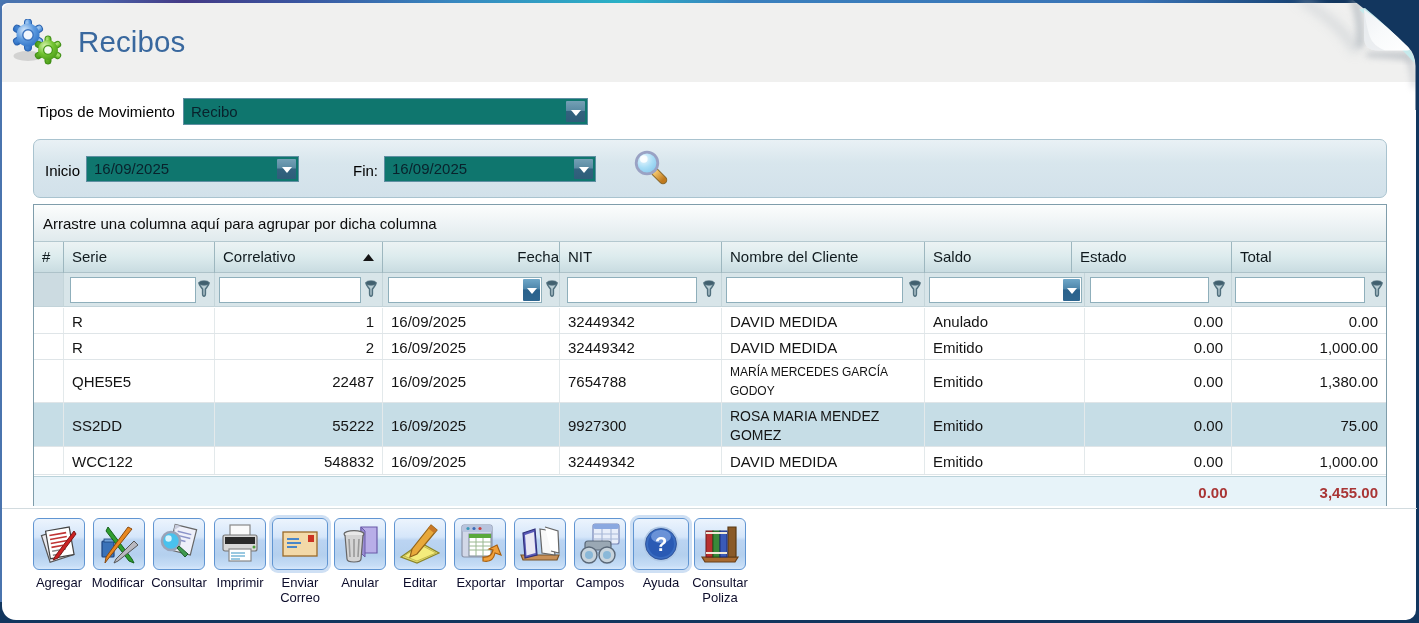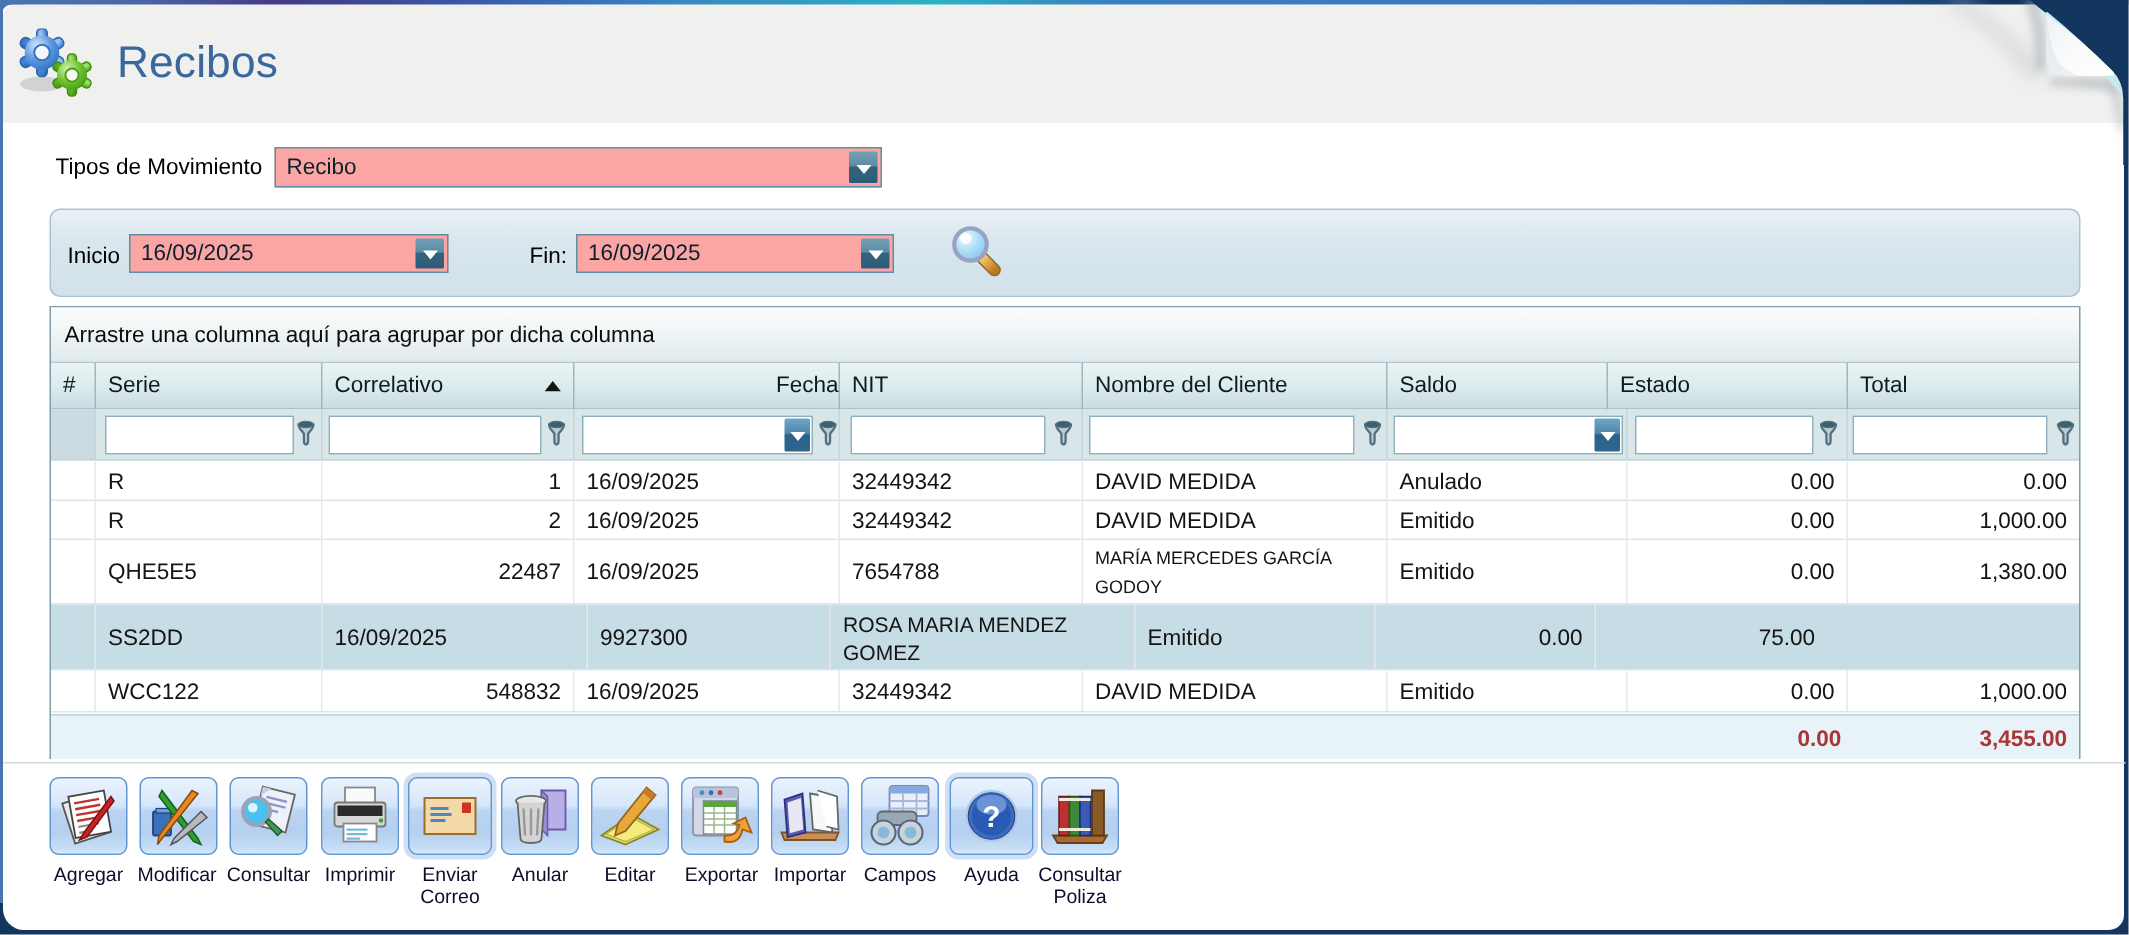--- a/index.html
+++ b/index.html
@@ -7,21 +7,21 @@
 body { font-family:"Liberation Sans", sans-serif; background:#12365e; position:relative; }
 .page { position:absolute; left:2px; top:0; right:3px; bottom:3px; background:#fff;
   border-bottom-left-radius:14px; border-bottom-right-radius:10px; }
 .topline { position:absolute; left:0; top:0; width:1419px; height:3px; z-index:30;
   background:linear-gradient(90deg,#4a78b2 0%,#4a62a8 7%,#443a86 13%,#3a55a0 21%,#3888c0 32%,#2ab2c6 44%,#3a80be 52%,#3a74b6 80%,#1c4a7e 90%,#12365e 94%,#12365e 100%); }
 .leftline { position:absolute; left:0; top:2px; width:2px; height:600px; z-index:29; background:#4a74ae; }
 .hdr { position:absolute; left:2px; top:3px; width:1415px; height:79px; background:#f0f0ef;
   border-top-left-radius:9px; }
 .title { position:absolute; left:78px; top:27px; font-size:29.5px; line-height:1; color:#39689e; letter-spacing:0.1px; }
 .lbl { position:absolute; font-size:15px; color:#000; white-space:nowrap; }
-.combo { position:absolute; background:#fca5a5; border:1px solid #5f8fa2; }
+.combo { position:absolute; background:#0f766e; border:1px solid #5f8fa2; }
 .combo .txt { position:absolute; left:7px; top:4px; font-size:15px; color:#09222c; }
 .drop { position:absolute; top:2px; bottom:2px; right:2px; width:19px;
   background:linear-gradient(#74a0b5 0%,#5b8ba3 45%,#32627e 50%,#2e5d79 100%);
   border-radius:1px; }
 .drop:before { content:''; position:absolute; left:50%; top:50%; margin:-2px 0 0 -5px;
   border-left:5px solid transparent; border-right:5px solid transparent; border-top:6px solid #fff; }
 .panel { position:absolute; left:33px; top:139px; width:1354px; height:59px;
   background:linear-gradient(#e9f1f5 0%, #d8e6ed 40%, #d2e1ea 100%);
   border:1px solid #a9c3cf; border-radius:7px; }
 .grid { position:absolute; left:33px; top:204px; width:1354px; height:302px;
@@ -281,20 +281,21 @@
     <div class="dcell" style="width:177px; padding-top:12px;">16/09/2025</div>
     <div class="dcell" style="width:162px; padding-top:12px;">7654788</div>
     <div class="dcell" style="width:203px; padding-top:3px; white-space:nowrap; font-size:12px;">MARÍA MERCEDES GARCÍA<br>GODOY</div>
     <div class="dcell" style="width:160px; padding-top:12px;">Emitido</div>
     <div class="dcell num" style="width:147px; padding-top:12px;">0.00</div>
     <div class="dcell num" style="width:154px; border-right:none; padding-top:12px;">1,380.00</div>
   </div>
   <div class="drow sel" style="top:198px; height:44px;">
     <div class="dcell" style="width:30px;"></div>
     <div class="dcell" style="width:151px; padding-top:13px;">SS2DD</div>
+    <div class="dcell num" style="width:168px; padding-top:13px;">55222</div>
     <div class="dcell" style="width:177px; padding-top:13px;">16/09/2025</div>
     <div class="dcell" style="width:162px; padding-top:13px;">9927300</div>
     <div class="dcell" style="width:203px; padding-top:4px; white-space:nowrap; font-size:14px;">ROSA MARIA MENDEZ<br>GOMEZ</div>
     <div class="dcell" style="width:160px; padding-top:13px;">Emitido</div>
     <div class="dcell num" style="width:147px; padding-top:13px;">0.00</div>
     <div class="dcell num" style="width:154px; border-right:none; padding-top:13px;">75.00</div>
   </div>
   <div class="drow" style="top:242px; height:28px;">
     <div class="dcell" style="width:30px;"></div>
     <div class="dcell" style="width:151px; padding-top:5px;">WCC122</div>

